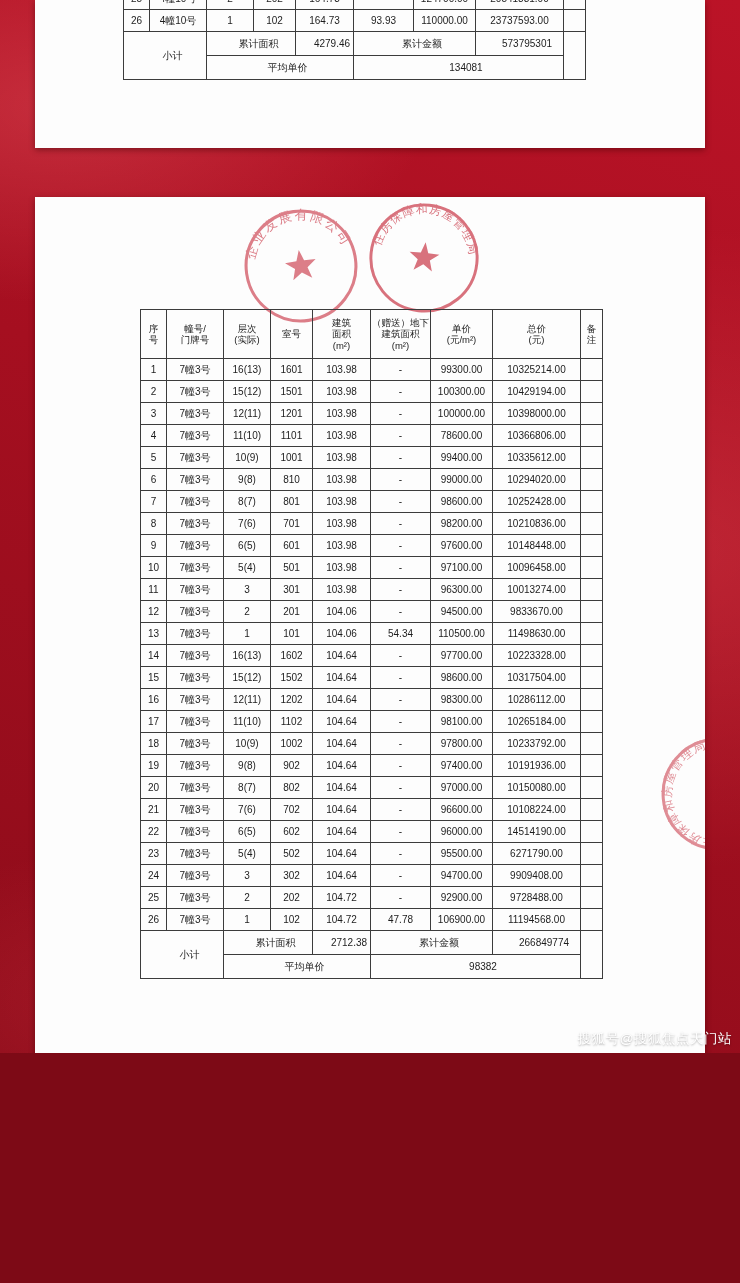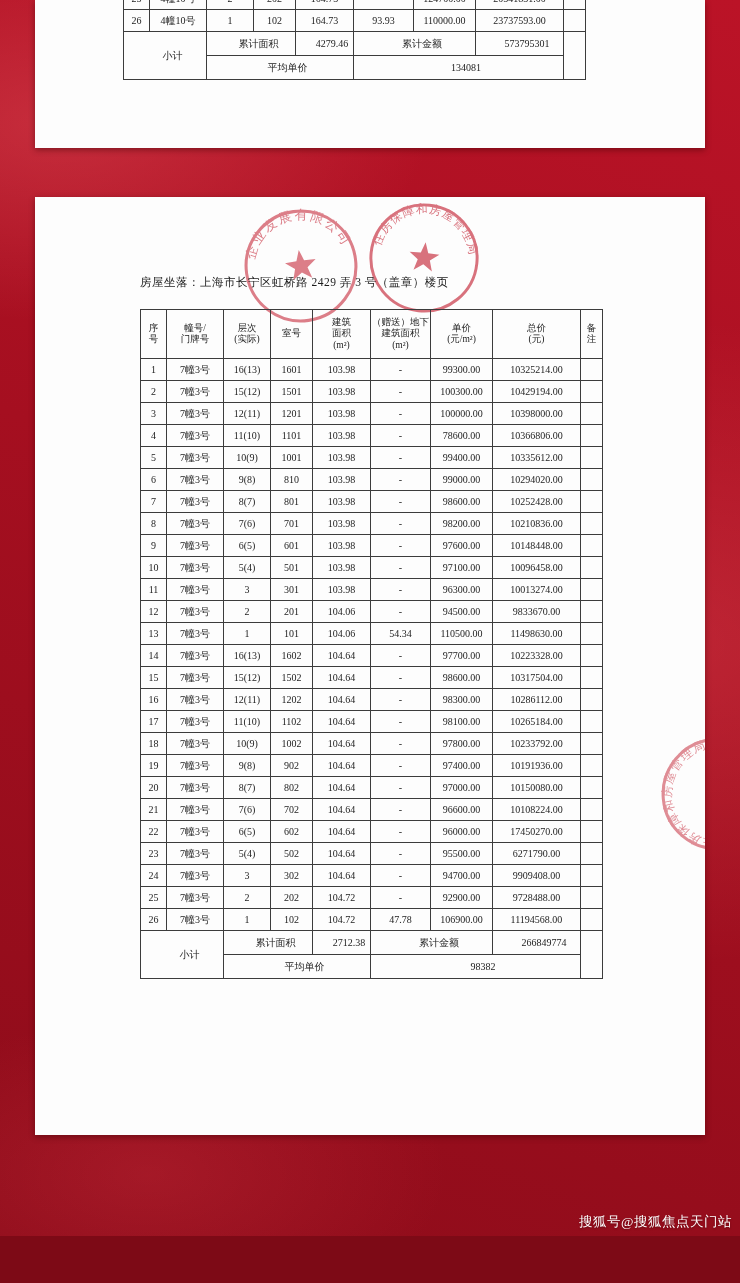--- a/index.html
+++ b/index.html
@@ -1,18 +1,18 @@
 <!DOCTYPE html>
 <html><head>
 <meta charset="utf-8">
 <style>
   html,body{margin:0;padding:0;background:#7d0a16;}
   .page{
-    position:relative;width:740px;height:1236px;overflow:hidden;
-    font-family:Liberation Serif, serif;color:#1c1c1c;
+    position:relative;width:740px;height:1053px;overflow:hidden;
+    font-family:Liberation Sans, sans-serif;color:#1c1c1c;
     background:
       radial-gradient(900px 520px at 88% 52%, rgba(255,95,105,.28), transparent 62%),
       radial-gradient(620px 330px at 8% 10%, rgba(255,110,118,.30), transparent 60%),
       radial-gradient(500px 260px at 20% 95%, rgba(255,80,95,.18), transparent 60%),
       linear-gradient(200deg,#bb1327 0%,#a50f20 45%,#8e0c1a 100%);
   }
   .card{position:absolute;left:35px;width:670px;background:#fdfdfd;box-shadow:0 2px 6px rgba(50,0,5,.45);}
   .card-top{top:0;height:148px;}
   .card-main{top:197px;height:938px;overflow:hidden;}
   .clip{position:absolute;left:88px;top:0;width:486px;height:98px;overflow:hidden;}
@@ -102,21 +102,20 @@
 
     <svg class="stamp stamp-right" width="118" height="118" viewBox="0 0 120 120">
       <circle cx="60" cy="60" r="54" fill="none" stroke="#c93040" stroke-width="3"></circle>
       <path id="arcB" d="M 14 60 A 46 46 0 0 1 106 60" fill="none"></path>
       <text font-size="12" fill="#c93040" letter-spacing="1" text-anchor="middle">
         <textPath href="#arcB" startOffset="50%">住房保障和房屋管理局</textPath>
       </text>
       <polygon fill="#c93040" points="60,44 63.8,54.7 75.2,55.1 66.2,62 69.4,72.9 60,66.5 50.6,72.9 53.8,62 44.8,55.1 56.2,54.7"></polygon>
     </svg>
 
-    <div class="address">房屋坐落：上海市长宁区虹桥路 2429 弄 3 号（盖章）楼页</div>
 
     <table class="ptable main-table">
       <colgroup>
         <col style="width:26px">
           <col style="width:57px">
           <col style="width:47px">
           <col style="width:42px">
         <col style="width:58px">
           <col style="width:60px">
           <col style="width:62px">
@@ -379,21 +378,21 @@
             <td></td>
           </tr>
           <tr>
             <td>22</td>
             <td>7幢3号</td>
             <td>6(5)</td>
             <td>602</td>
             <td>104.64</td>
             <td>-</td>
             <td>96000.00</td>
-            <td>17450270.00</td>
+            <td>14514190.00</td>
             <td></td>
           </tr>
           <tr>
             <td>23</td>
             <td>7幢3号</td>
             <td>5(4)</td>
             <td>502</td>
             <td>104.64</td>
             <td>-</td>
             <td>95500.00</td>

